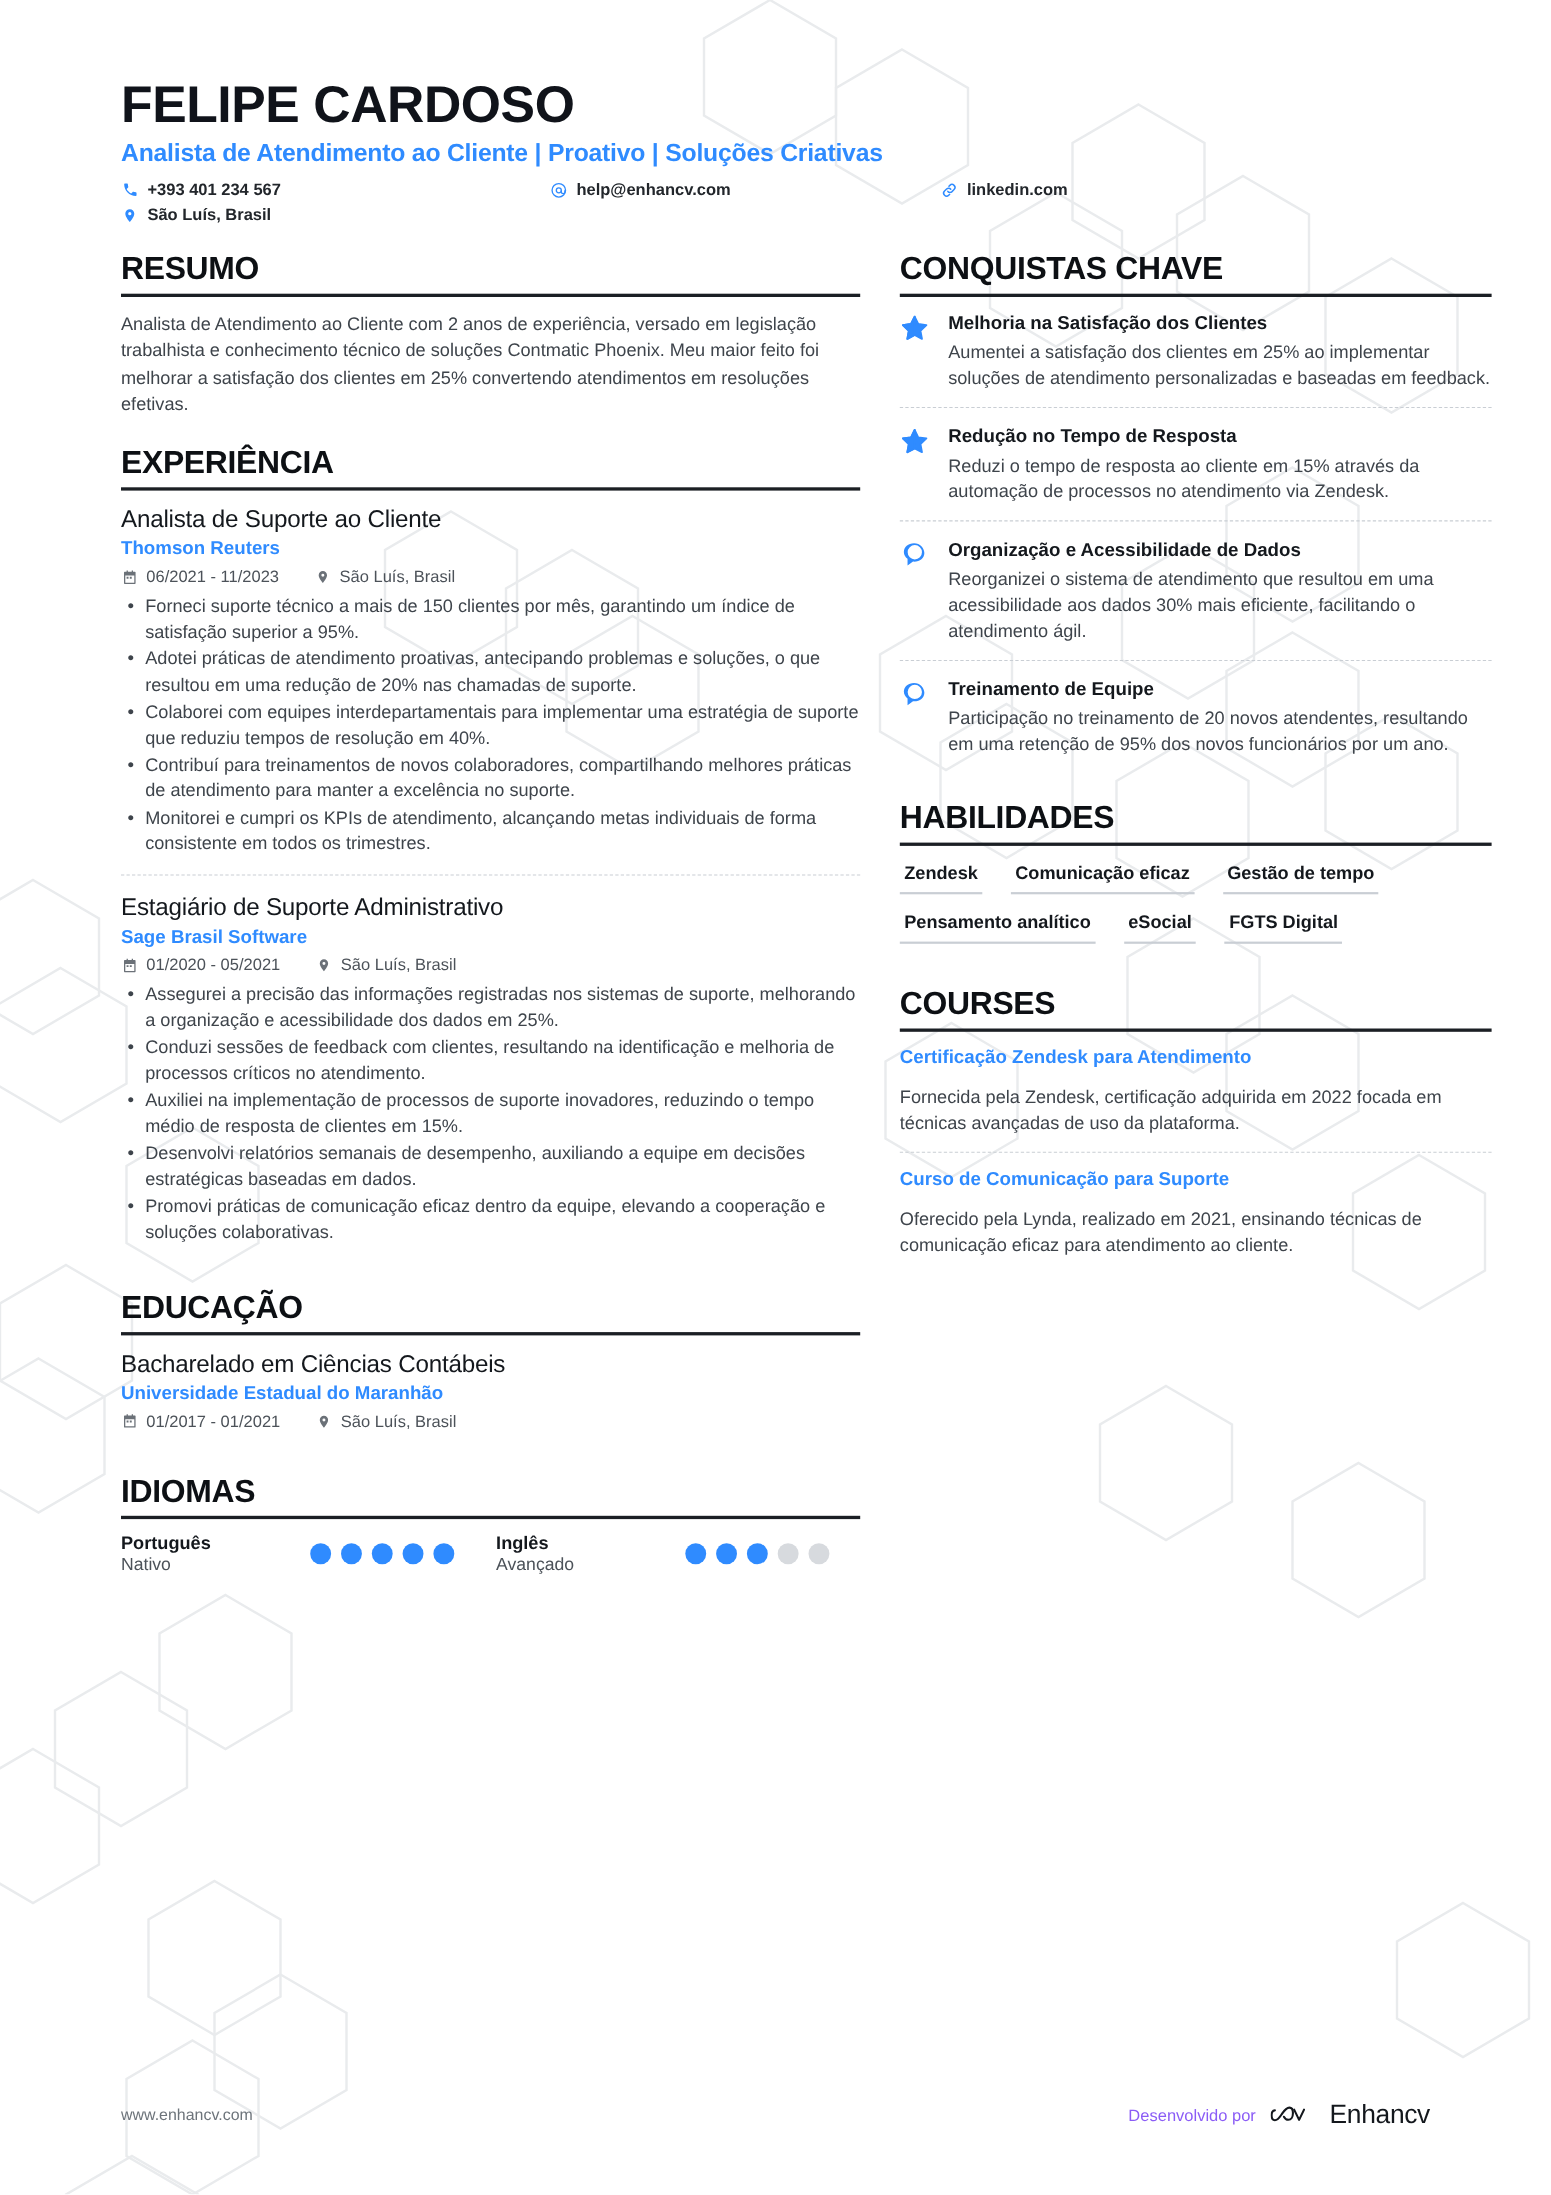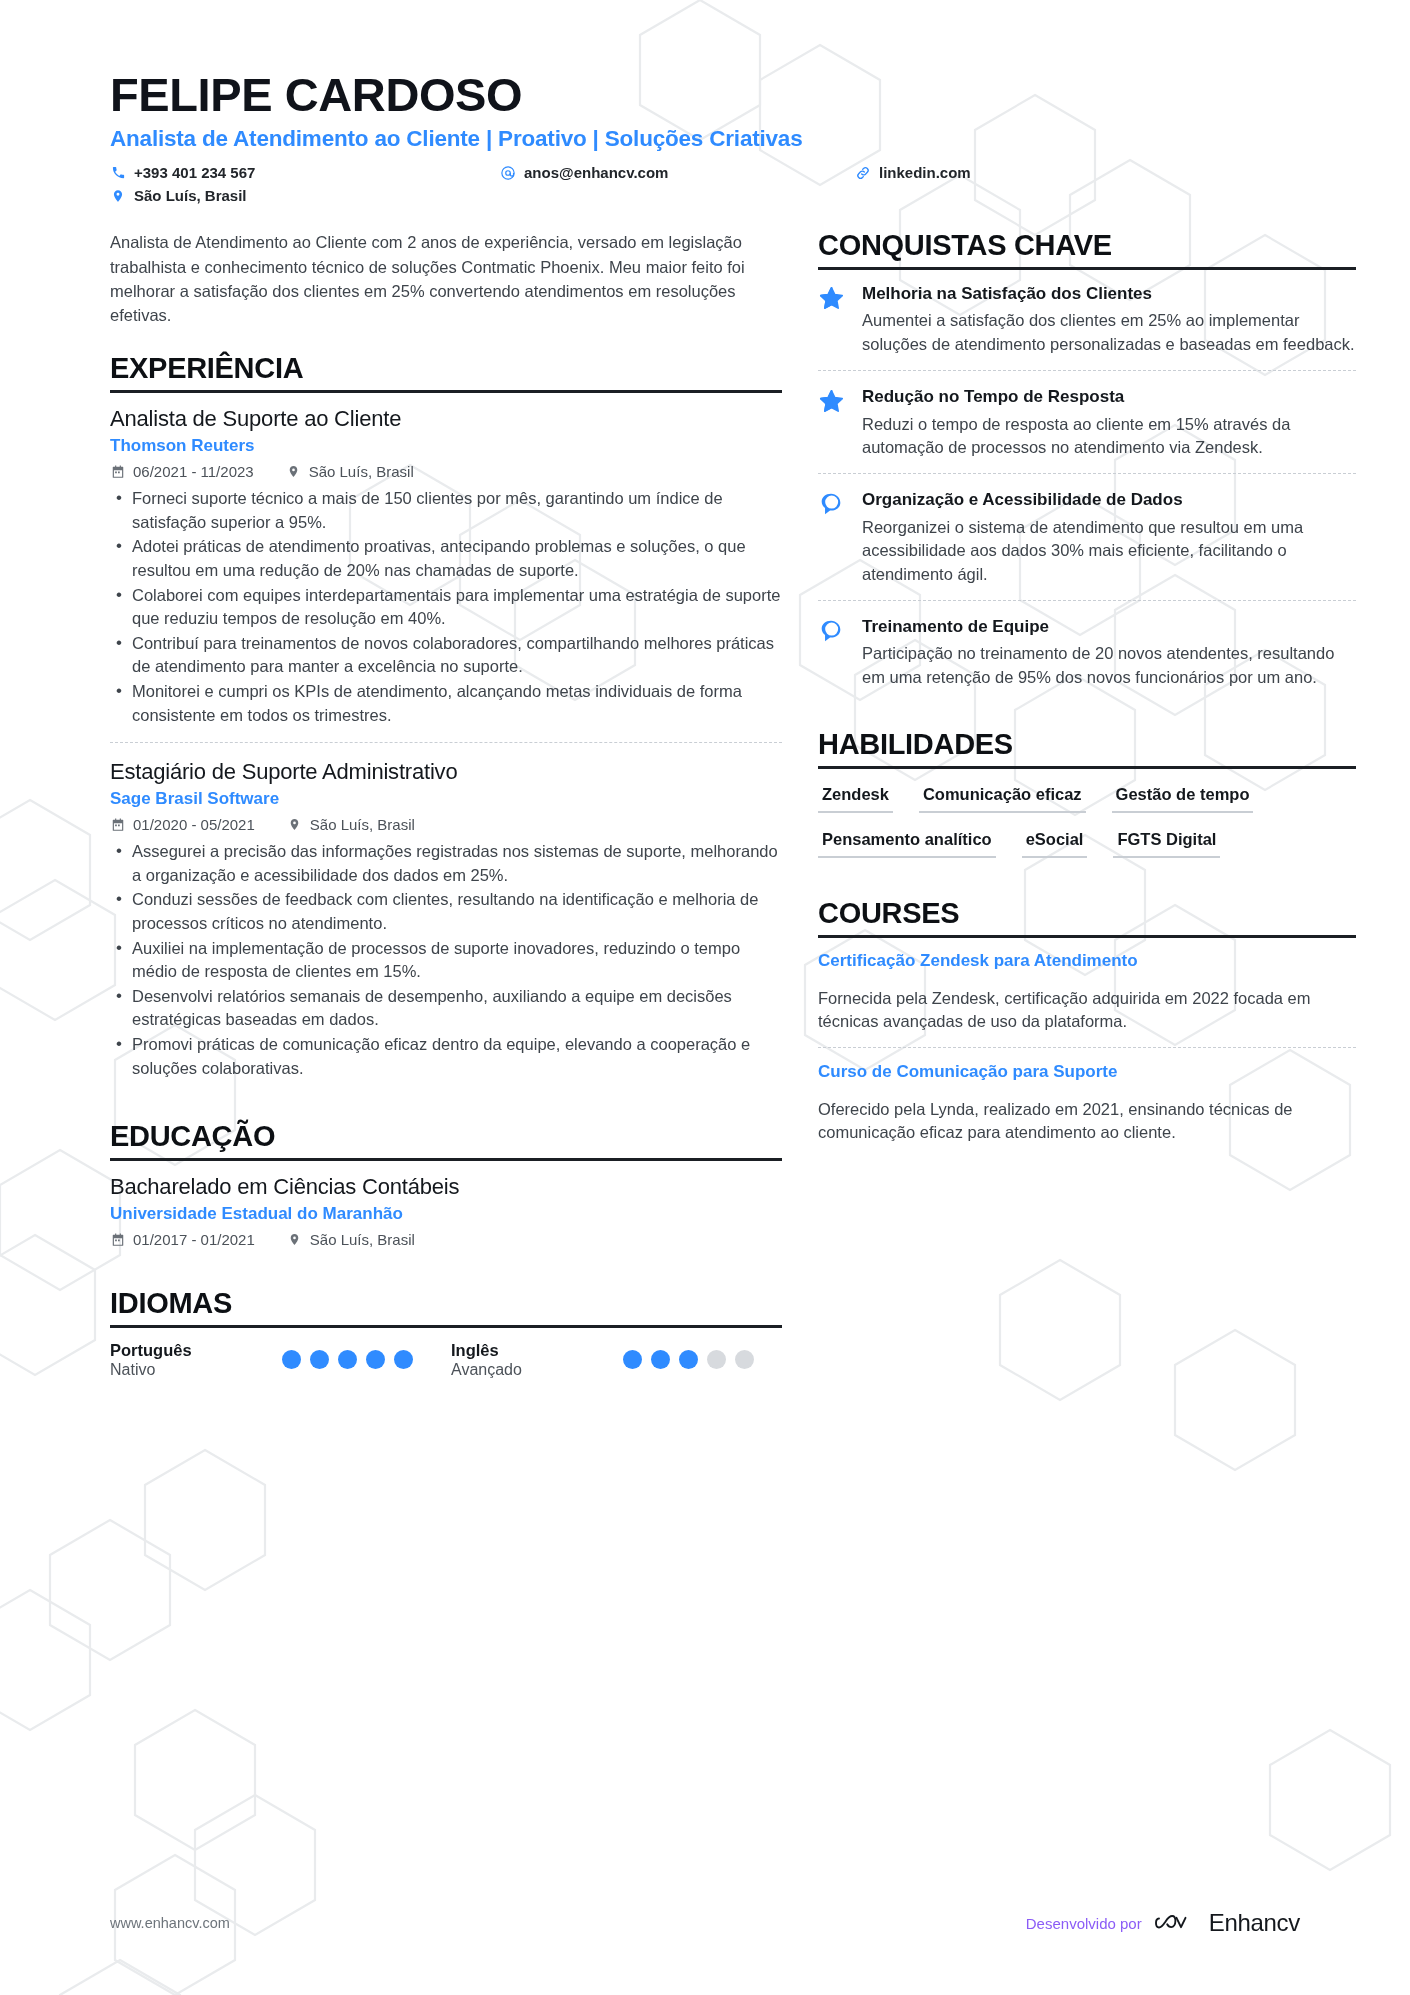--- a/index.html
+++ b/index.html
@@ -195,21 +195,21 @@
           <span>+393 401 234 567</span>
         </div>
         <div class="contact-item">
           <span class="ico">
             <svg width="16" height="16" viewBox="0 0 24 24" fill="none" stroke="#2f8bff" stroke-width="1.8">
                 <circle cx="12" cy="12" r="9.2"></circle>
                 <circle cx="12" cy="12" r="3.4"></circle>
                 <path d="M15.5 12v2.2a2.4 2.4 0 0 0 4.8 0V12"></path>
               </svg>
           </span>
-          <span>anos@enhancv.com</span>
+          <span>help@enhancv.com</span>
         </div>
         <div class="contact-item">
           <span class="ico">
             <svg width="16" height="16" viewBox="0 0 24 24" fill="none" stroke="#2f8bff" stroke-width="2" stroke-linecap="round">
                 <path d="M10 13.5a4 4 0 0 0 5.7.3l2.8-2.8a4 4 0 0 0-5.7-5.7l-1.3 1.3"></path>
                 <path d="M14 10.5a4 4 0 0 0-5.7-.3l-2.8 2.8a4 4 0 0 0 5.7 5.7l1.3-1.3"></path>
               </svg>
           </span>
           <span>linkedin.com</span>
         </div>
@@ -222,20 +222,21 @@
           <span>São Luís, Brasil</span>
         </div>
       </div>
     </div>
 
     <div class="body-cols">
 
       <div class="col-left">
 
         <div class="section">
+          <div class="sec-title">RESUMO</div>
           <div class="summary-text">Analista de Atendimento ao Cliente com 2 anos de experiência, versado em legislação trabalhista e conhecimento técnico de soluções Contmatic Phoenix. Meu maior feito foi melhorar a satisfação dos clientes em 25% convertendo atendimentos em resoluções efetivas.</div>
         </div>
 
         <div class="section">
           <div class="sec-title">EXPERIÊNCIA</div>
 
           <div class="entry">
             <div class="entry-title">Analista de Suporte ao Cliente</div>
             <div class="entry-org">Thomson Reuters</div>
             <div class="entry-meta">

